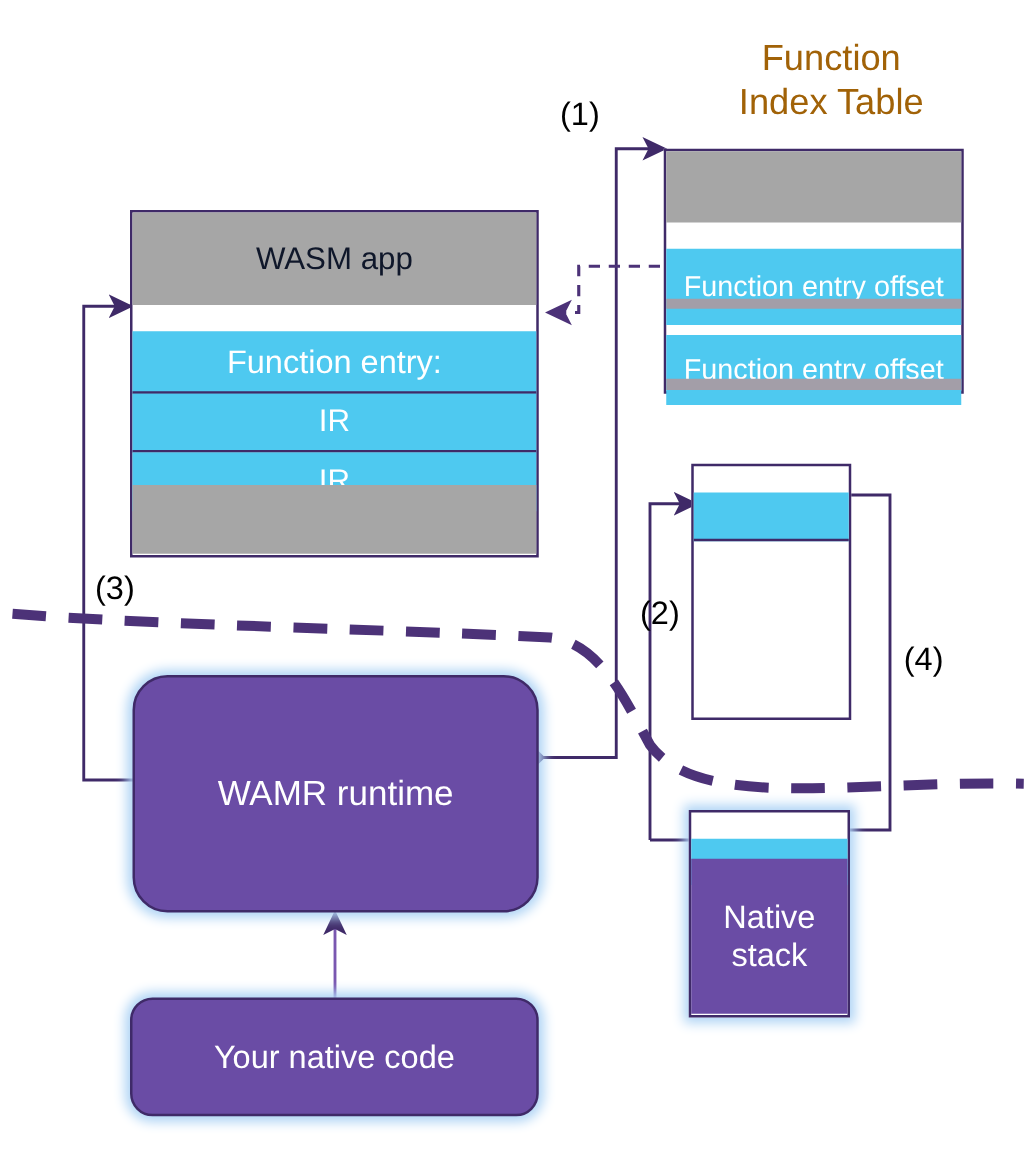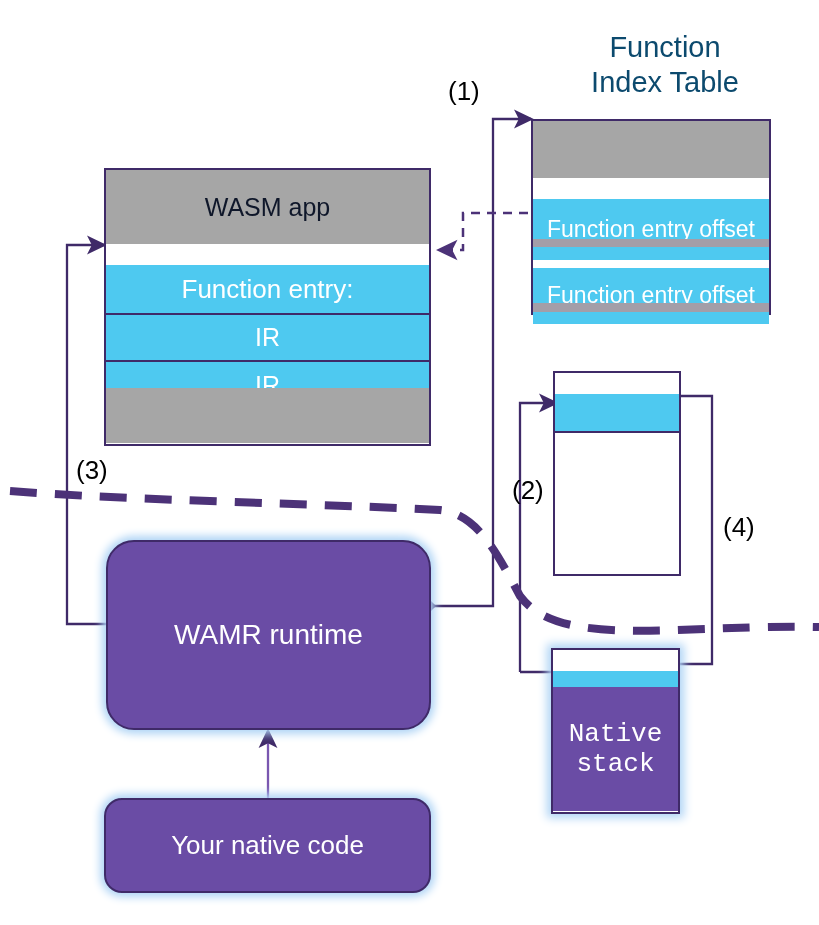--- a/index.html
+++ b/index.html
@@ -17,21 +17,21 @@
   .cyan{background:#4EC9F0;margin-top:21px;}
   .purple{background:#6A4CA5;}
   .graythin{background:#A39EA8;}
   .glow{box-shadow:0 0 9px 4px #AFD4F5;}
 
   .ctr{display:flex;align-items:center;justify-content:center;text-align:center;}
   .t-dark{color:#0f172a;}
   .t-white{color:#FFFFFF;}
 
   
-  .title-fit{font-size:29px;line-height:1.22;color:#0c4a6e;text-align:center;}
+  .title-fit{font-size:29px;line-height:1.22;color:#a16207;text-align:center;}
   .lbl-step{position:absolute;font-size:26px;color:#000;}
   .txt-wasmapp{font-size:25px;}
   .txt-funcentry{font-size:26px;}
   .txt-ir{font-size:25px;}
   .txt-fio{font-size:23px;line-height:1.12;}
   .txt-stack{font-size:25px;line-height:1.2;}
   .txt-runtime{font-size:28px;}
   .txt-native{font-size:26px;}
 
   svg.overlay{position:absolute;left:0;top:0;width:819px;height:925px;overflow:visible;pointer-events:none;}
@@ -118,21 +118,21 @@
     <div class="box cyan ctr txt-fio t-white" style="left:0;top:126px;width:100%;height:56px;padding:0 8px;box-sizing:border-box;">
       <span>Function entry offset</span>
     </div>
     <div class="box graythin" style="left:0;top:182px;width:100%;height:9px;"></div>
   </div>
 
   <div class="box bordered" style="left:553px;top:371px;width:128px;height:205px;background:#fff;">
     <div class="box cyan" style="left:0;top:0;width:100%;height:39px;border-bottom:2.5px solid #3F2A68;"></div>
   </div>
 
-  <div class="box bordered glow" style="left:551px;top:648px;width:129px;height:166px;background:#fff;font-family:Liberation Mono, monospace;">
+  <div class="box bordered glow" style="left:551px;top:648px;width:129px;height:166px;background:#fff;">
     <div class="box cyan" style="left:0;top:0;width:100%;height:37px;"></div>
     <div class="box purple ctr txt-native t-white" style="left:0;top:37px;width:100%;height:124px;">
       <span>Native stack</span>
     </div>
   </div>
 
   <div class="box bordered purple glow ctr txt-runtime t-white" style="left:106px;top:540px;width:325px;height:190px;border-radius:28px;">
     <span>WAMR runtime</span>
   </div>
 

